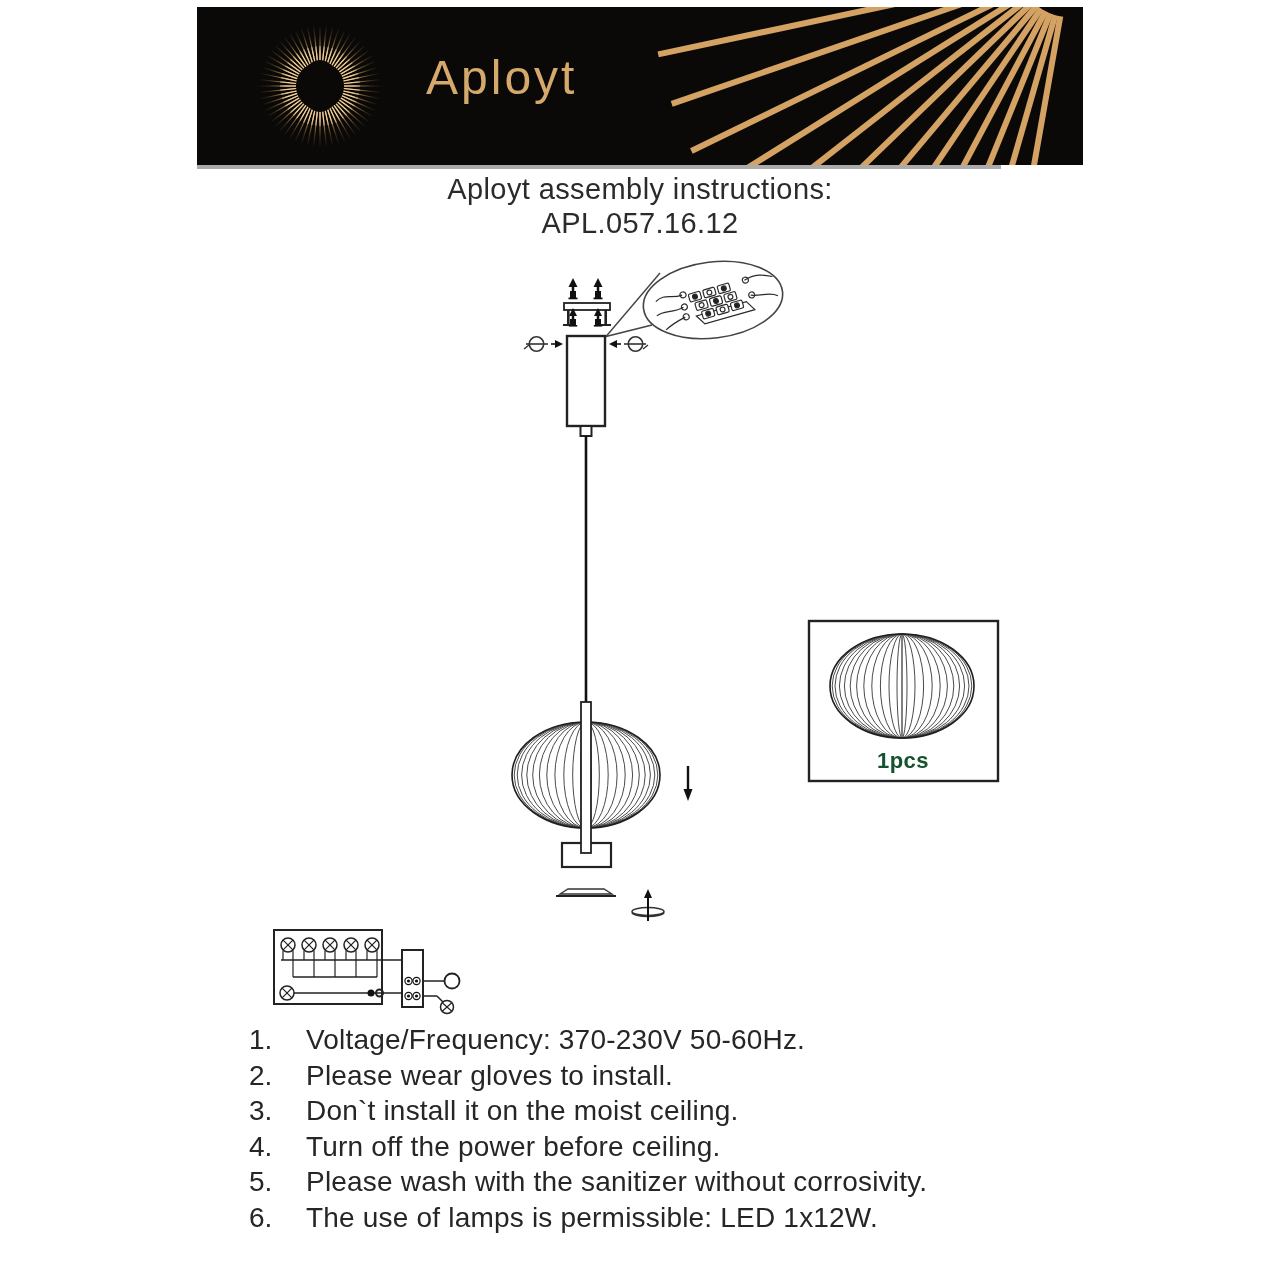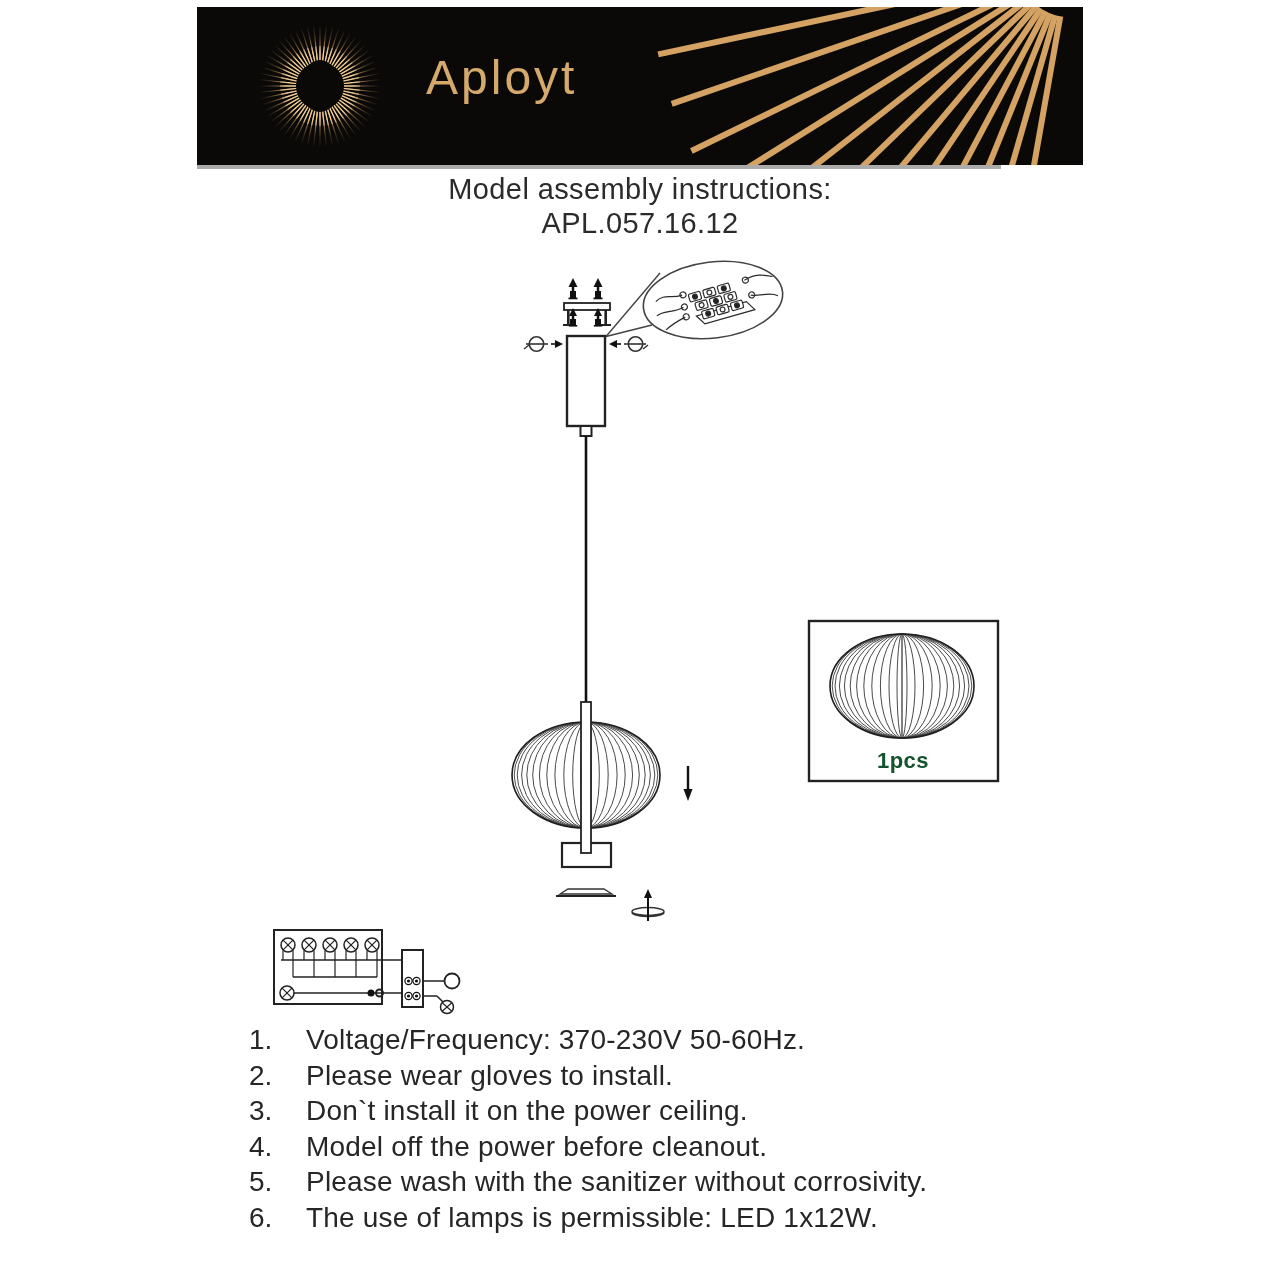--- a/index.html
+++ b/index.html
@@ -186,21 +186,21 @@
         <line x1="829.6" y1="-13.5" x2="515.8" y2="182.6"></line>
         <line x1="827.1" y1="-18.1" x2="494.4" y2="144.0"></line>
         <line x1="824.7" y1="-23.7" x2="474.7" y2="96.9"></line>
         <line x1="823.1" y1="-29.6" x2="461.2" y2="47.4"></line>
       </g>
     </svg>
     <div class="brand">Aployt</div>
   </div>
 
   <div class="title">
-    <div>Model assembly instructions:</div>
+    <div>Aployt assembly instructions:</div>
     <div>APL.057.16.12</div>
   </div>
 
   <svg class="main-svg" viewBox="500 255 300 675" width="300" height="675">
 
     <g fill="#111">
       <polygon points="568.5,287 577.5,287 573,278"></polygon>
       <rect x="571.75" y="287" width="2.5" height="4"></rect>
       <rect x="570" y="291" width="6" height="7"></rect>
       <rect x="568.5" y="297.5" width="9" height="1.8"></rect>
@@ -431,25 +431,25 @@
     <div class="row">
       <span class="num">1.</span>
       <span class="txt">Voltage/Frequency: 370-230V 50-60Hz.</span>
     </div>
     <div class="row">
       <span class="num">2.</span>
       <span class="txt">Please wear gloves to install.</span>
     </div>
     <div class="row">
       <span class="num">3.</span>
-      <span class="txt">Don`t install it on the power ceiling.</span>
+      <span class="txt">Don`t install it on the moist ceiling.</span>
     </div>
     <div class="row">
       <span class="num">4.</span>
-      <span class="txt">Model off the power before cleanout.</span>
+      <span class="txt">Turn off the power before ceiling.</span>
     </div>
     <div class="row">
       <span class="num">5.</span>
       <span class="txt">Please wash with the sanitizer without corrosivity.</span>
     </div>
     <div class="row">
       <span class="num">6.</span>
       <span class="txt">The use of lamps is permissible: LED 1x12W.</span>
     </div>
   </div>

